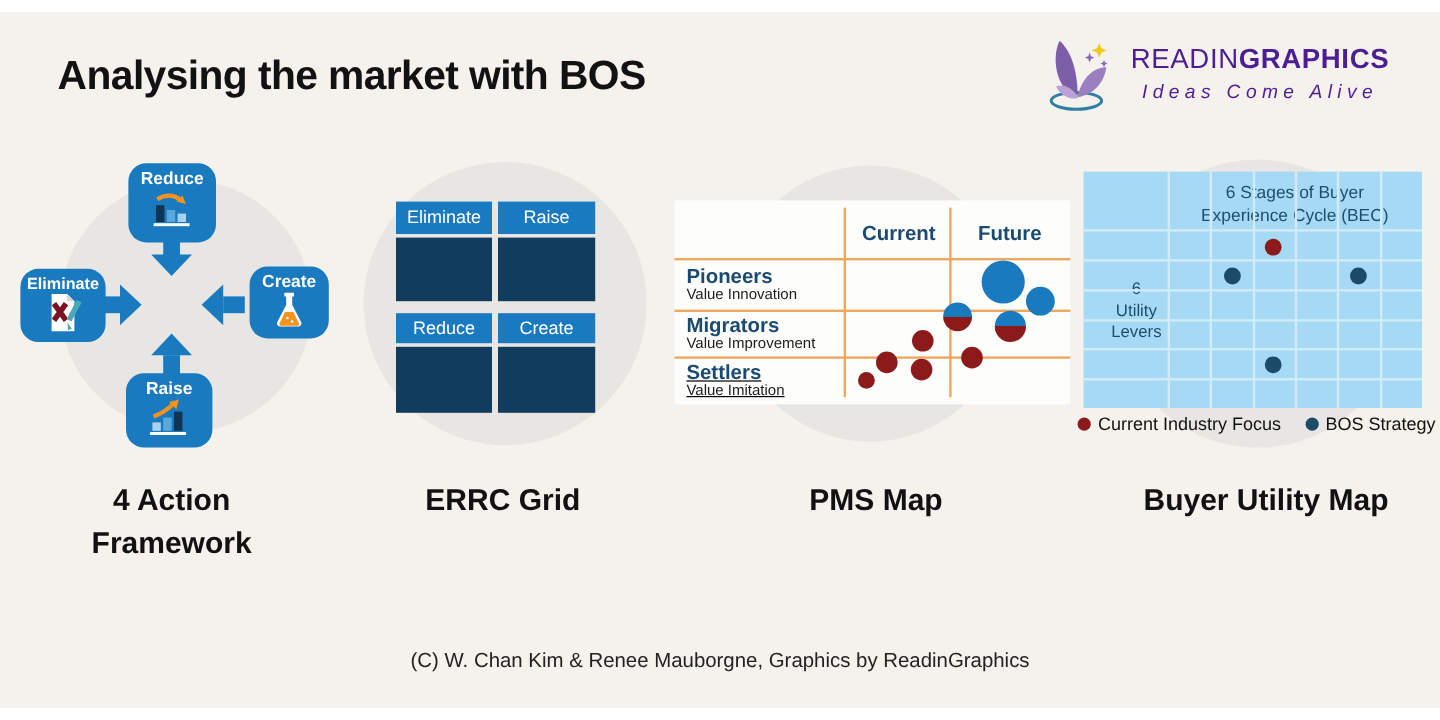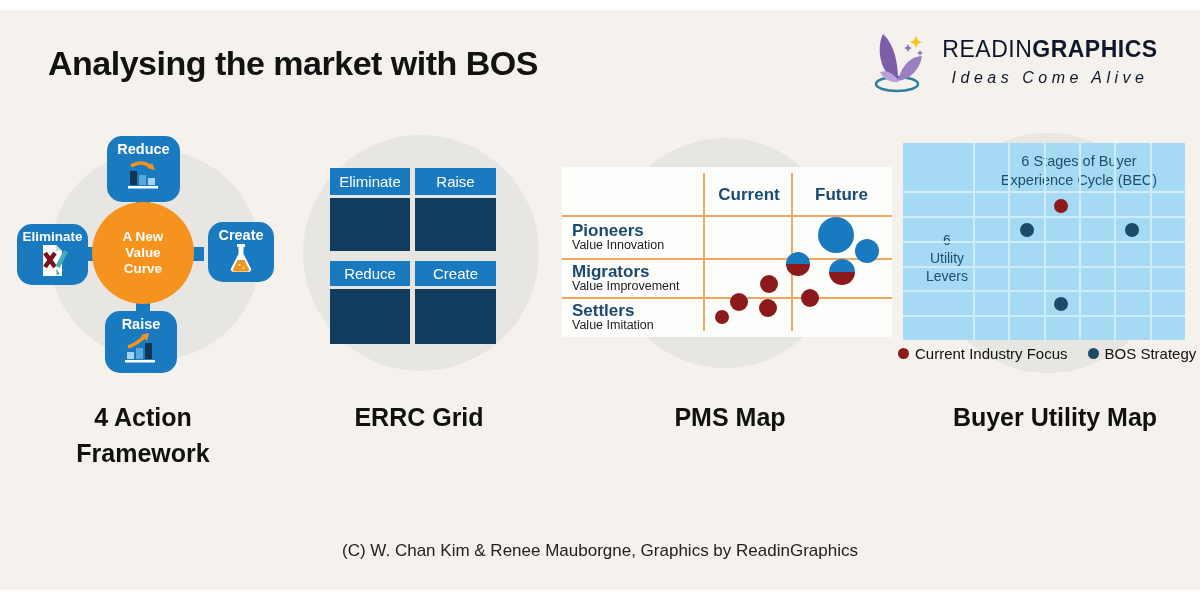--- a/index.html
+++ b/index.html
@@ -2,21 +2,21 @@
 <html><head>
 <meta charset="utf-8">
 <style>
   html,body{margin:0;padding:0;}
   body{font-family:"Liberation Sans",sans-serif;background:#ffffff;}
   #canvas{position:relative;width:1200px;height:600px;background:#ffffff;overflow:hidden;}
   .abs{position:absolute;}
   .bg-cream{left:0;top:10px;width:1200px;height:580px;background:#f5f1ec;}
   .title{left:48px;top:44px;font-size:34px;font-weight:bold;color:#121212;letter-spacing:-0.5px;}
   
-  .logo-text{left:930px;top:36px;width:240px;text-align:center;color:#0f172a;}
+  .logo-text{left:930px;top:36px;width:240px;text-align:center;color:#4c1d95;}
   .logo-name{font-size:23px;letter-spacing:0.5px;white-space:nowrap;}
   .logo-name .bold{font-weight:bold;}
   .logo-tag{font-size:16px;font-style:italic;letter-spacing:4.5px;margin-top:6px;white-space:nowrap;}
   
   .gcirc{border-radius:50%;background:#e7e6e3;}
   
   .fbox{background:#1a7abf;border-radius:15px;color:#fff;text-align:center;}
   .fbox .flabel{font-weight:bold;font-size:14.5px;margin-top:5px;}
   .ocirc{border-radius:50%;background:#f6921e;color:#fff;text-align:center;}
   .ocirc .cline{font-weight:bold;font-size:13.5px;line-height:16px;}
@@ -83,27 +83,20 @@
 
     <div class="abs a-stem" style="left:126px;top:77px;width:14px;height:16px;"></div>
     <div class="abs tri tri-down" style="left:116px;top:92px;"></div>
     <div class="abs a-stem" style="left:126px;top:176px;width:14px;height:16px;"></div>
     <div class="abs tri tri-up" style="left:116px;top:158px;"></div>
     <div class="abs a-stem" style="left:74px;top:127px;width:18px;height:14px;"></div>
     <div class="abs tri tri-right" style="left:90px;top:117px;"></div>
     <div class="abs a-stem" style="left:176px;top:127px;width:18px;height:14px;"></div>
     <div class="abs tri tri-left" style="left:158px;top:117px;"></div>
 
-    <div class="abs ocirc" style="left:82px;top:82px;width:102px;height:102px;">
-      <div style="margin-top:27px;">
-        <div class="cline">A New</div>
-        <div class="cline">Value</div>
-        <div class="cline">Curve</div>
-      </div>
-    </div>
 
     <div class="abs fbox" style="left:97px;top:16px;width:73px;height:66px;">
       <div class="flabel">Reduce</div>
       <span>
         <svg width="36" height="34" viewBox="0 0 36 34">
           <path d="M5,9 Q15,3 24,9" stroke="#f6921e" stroke-width="3.5" fill="none"></path>
           <path d="M29,13 L21,11 L26,6 Z" fill="#f6921e"></path>
           <rect x="4" y="14" width="7" height="14" fill="#0f3553"></rect>
           <rect x="13" y="18" width="7" height="10" fill="#5ba7d9"></rect>
           <rect x="22" y="21" width="7" height="7" fill="#a8d3ee"></rect>
@@ -178,21 +171,21 @@
       <div class="abs pms-colhead" style="left:229px;top:18px;width:101px;">Future</div>
 
       <div class="abs" style="left:10px;top:55px;">
         <div class="pms-rowname">Pioneers</div>
         <div class="pms-rowdesc">Value Innovation</div>
       </div>
       <div class="abs" style="left:10px;top:96px;">
         <div class="pms-rowname">Migrators</div>
         <div class="pms-rowdesc">Value Improvement</div>
       </div>
-      <div class="abs" style="left:10px;top:135px;">
+      <div class="abs" style="left:10px;top:135px;text-decoration:underline;">
         <div class="pms-rowname">Settlers</div>
         <div class="pms-rowdesc">Value Imitation</div>
       </div>
 
       <div class="abs" id="pms-bubbles" style="left:0;top:0;width:330px;height:170px;">
           <div class="bubble current" style="left: 153px; top: 143px; height: 14px; width: 14px;"></div>
           <div class="bubble current" style="left: 168px; top: 126px; height: 18px; width: 18px;"></div>
           <div class="bubble current" style="left: 198px; top: 108px; height: 18px; width: 18px;"></div>
           <div class="bubble current" style="left: 197px; top: 132px; height: 18px; width: 18px;"></div>
           <div class="bubble current" style="left: 239px; top: 122px; height: 18px; width: 18px;"></div>

